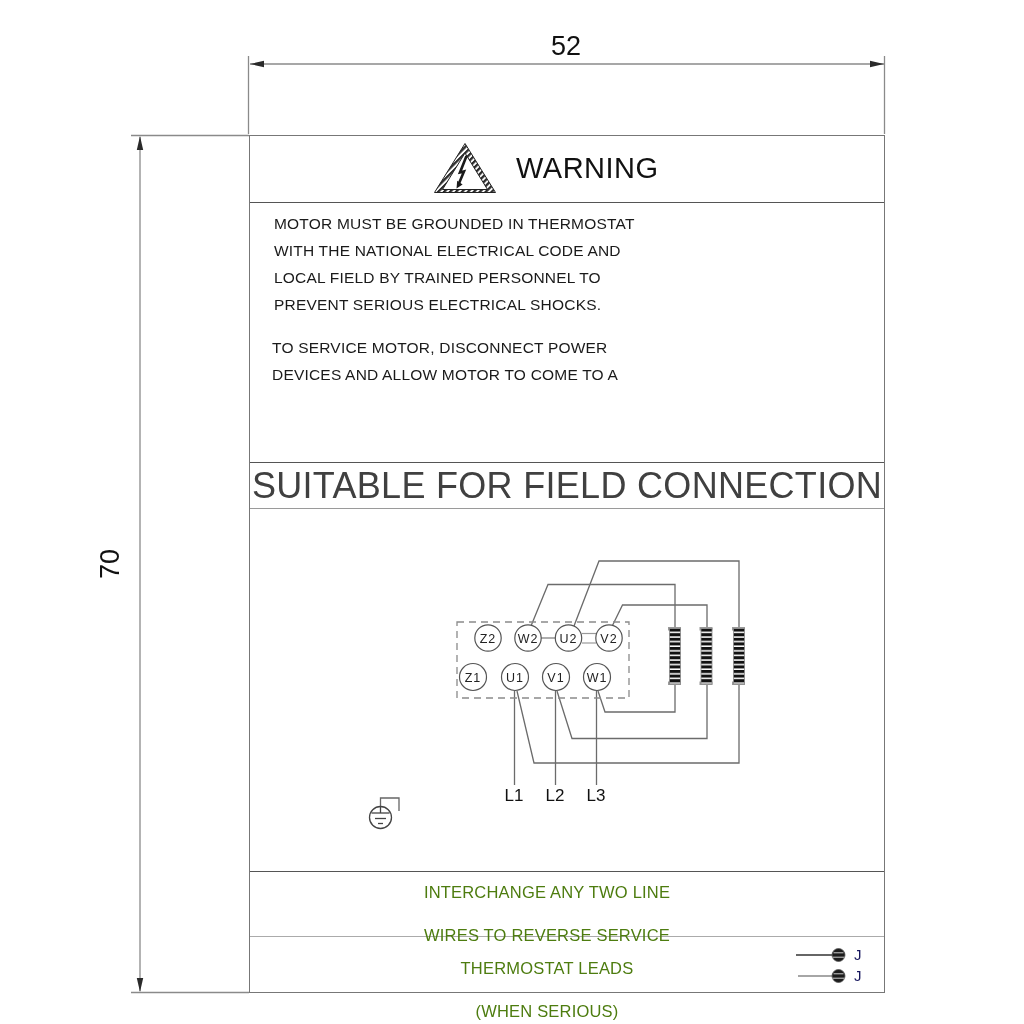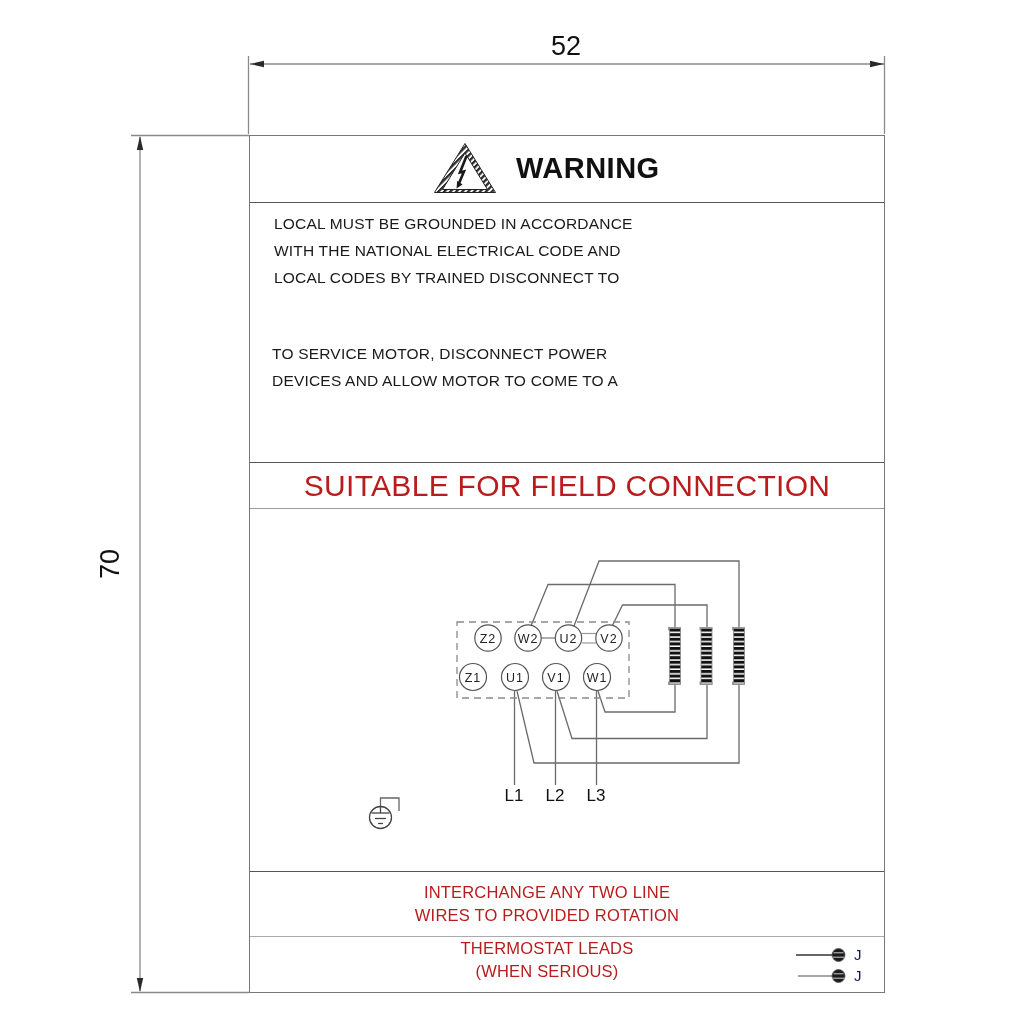--- a/index.html
+++ b/index.html
@@ -4,34 +4,34 @@
 <style>
   html,body{margin:0;padding:0;background:#fff;}
   #stage{position:relative;width:1024px;height:1024px;background:#ffffff;overflow:hidden;
          font-family:"Liberation Sans",sans-serif;color:#111;}
   svg text{font-family:"Liberation Sans",sans-serif;}
   .abs{position:absolute;}
   
   #label-box{position:absolute;left:249px;top:135px;width:636px;height:858px;
              border:1.5px solid #777;box-sizing:border-box;background:#fff;}
   .band{position:relative;width:100%;box-sizing:border-box;}
-  #band-header{height:67px;border-bottom:1.5px solid #555;font-weight:bold;}
+  #band-header{height:67px;border-bottom:1.5px solid #555;}
   #band-body{height:260px;border-bottom:1.5px solid #555;}
   #band-suitable{height:46px;border-bottom:1.5px solid #9a9a9a;display:flex;align-items:center;justify-content:center;}
   #band-diagram{height:363px;border-bottom:1.5px solid #555;}
   #band-interchange{height:65px;border-bottom:1.5px solid #ababab;display:flex;flex-direction:column;
                     align-items:center;justify-content:center;padding-right:40px;}
   #band-thermostat{height:57px;display:flex;flex-direction:column;align-items:center;
                    padding-right:40px;}
   #warning-title{position:absolute;left:266px;top:16px;font-size:29px;letter-spacing:0.5px;color:#111;}
   .bodyline{font-size:15.5px;line-height:27px;color:#1a1a1a;letter-spacing:0.2px;white-space:pre;}
   #para1{position:absolute;left:24px;top:7px;}
-  #para2{position:absolute;left:22px;top:131px;margin-top:6px;}
-  #suitable-title{font-size:30px;color:#b91c1c;letter-spacing:0.3px;}
-  .noteline{font-size:16.5px;line-height:23px;color:#b91c1c;letter-spacing:0.2px;}
+  #para2{position:absolute;left:22px;top:131px;}
+  #suitable-title{font-size:36px;color:#404040;letter-spacing:0.3px;}
+  .noteline{font-size:16.5px;line-height:23px;color:#4d7c0f;letter-spacing:0.2px;margin-top:20px;}
   #leads-svg{position:absolute;right:8px;top:3px;}
 </style>
 </head>
 <body>
 <div id="stage">
 
 <svg class="abs" style="left:0;top:0;" width="1024" height="1024" viewBox="0 0 1024 1024">
   <g stroke="#8a8a8a" stroke-width="1.3" fill="none">
     <line x1="250" y1="64" x2="884" y2="64"></line>
     <line x1="248.5" y1="56" x2="248.5" y2="134"></line>
@@ -63,23 +63,24 @@
       </defs>
       <path d="M32,1.5 L62.5,50.5 L1.5,50.5 Z M32,11 L54.5,47.5 L9.5,47.5 Z" fill-rule="evenodd" fill="url(#triHatch)" stroke="#222" stroke-width="1"></path>
       <polyline points="33.5,14 27,30.5 31,29.5 25.5,42.5" fill="none" stroke="#1a1a1a" stroke-width="2.6"></polyline>
       <polygon fill="#1a1a1a" points="23.5,46.5 24.2,38.8 29.6,42.6"></polygon>
     </svg>
     <div id="warning-title">WARNING</div>
   </div>
 
   <div class="band" id="band-body">
     <div id="para1">
-      <div class="bodyline">LOCAL MUST BE GROUNDED IN ACCORDANCE</div>
+      <div class="bodyline">MOTOR MUST BE GROUNDED IN THERMOSTAT</div>
       <div class="bodyline">WITH THE NATIONAL ELECTRICAL CODE AND</div>
-      <div class="bodyline">LOCAL CODES BY TRAINED DISCONNECT TO</div>
+      <div class="bodyline">LOCAL FIELD BY TRAINED PERSONNEL TO</div>
+      <div class="bodyline">PREVENT SERIOUS ELECTRICAL SHOCKS.</div>
     </div>
     <div id="para2">
       <div class="bodyline">TO SERVICE MOTOR, DISCONNECT POWER</div>
       <div class="bodyline">DEVICES AND ALLOW MOTOR TO COME TO A</div>
     </div>
   </div>
 
   <div class="band" id="band-suitable">
     <div id="suitable-title">SUITABLE FOR FIELD CONNECTION</div>
   </div>
@@ -172,21 +173,21 @@
         <line x1="130.5" y1="297.5" x2="130.5" y2="304"></line>
         <line x1="121.5" y1="304" x2="139.5" y2="304"></line>
         <line x1="125" y1="309.5" x2="136" y2="309.5"></line>
         <line x1="128" y1="314.5" x2="133" y2="314.5"></line>
       </g>
     </svg>
   </div>
 
   <div class="band" id="band-interchange">
     <div class="noteline">INTERCHANGE ANY TWO LINE</div>
-    <div class="noteline">WIRES TO PROVIDED ROTATION</div>
+    <div class="noteline">WIRES TO REVERSE SERVICE</div>
   </div>
 
   <div class="band" id="band-thermostat">
     <div class="noteline">THERMOSTAT LEADS</div>
     <div class="noteline">(WHEN SERIOUS)</div>
     <svg id="leads-svg" width="90" height="48" viewBox="0 0 90 48">
       <g>
         <line x1="10" y1="15" x2="46" y2="15" stroke="#333" stroke-width="1.4"></line>
         <circle cx="52.5" cy="15" r="6.5" fill="#1c1c1c" stroke="#555" stroke-width="0.8"></circle>
         <line x1="47.5" y1="12.8" x2="57.5" y2="12.8" stroke="#cfcfcf" stroke-width="1"></line>

